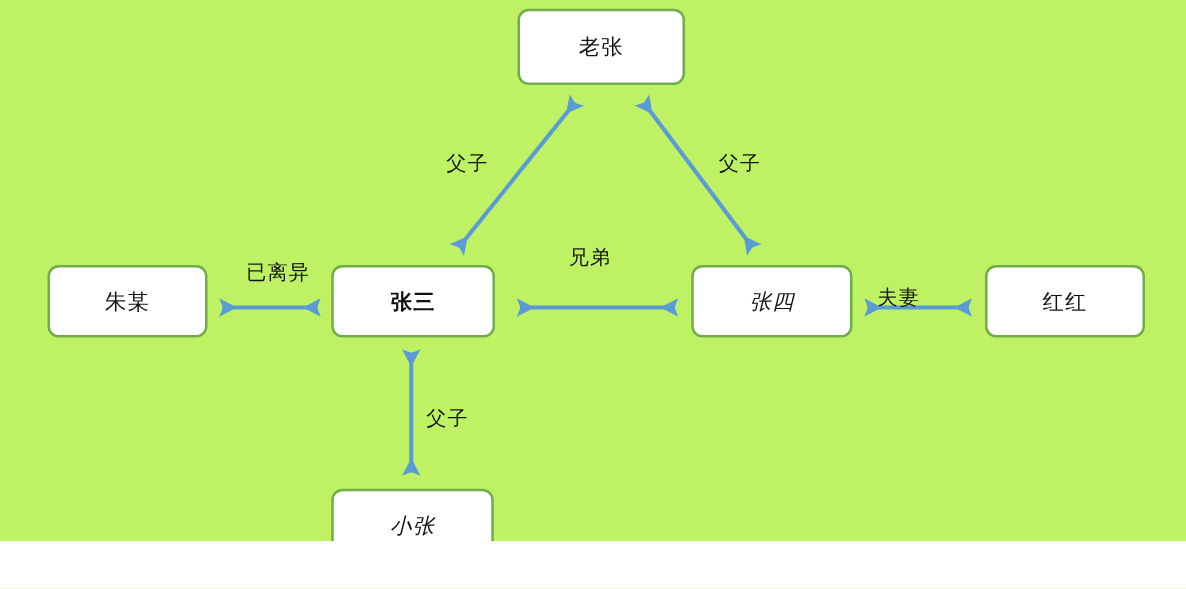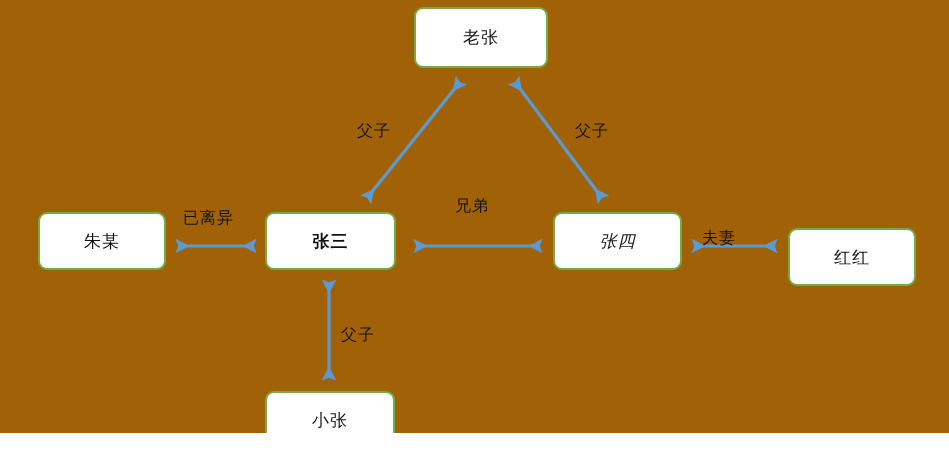--- a/index.html
+++ b/index.html
@@ -7,21 +7,21 @@
     padding: 0;
     background: #ffffff;
   }
   body {
     font-family: "DejaVu Sans", "Liberation Sans", sans-serif;
   }
   #canvas {
     position: relative;
     width: 949px;
     height: 433px;
-    background: #a16207;
+    background: #bef264;
     overflow: hidden;
   }
   .node {
     position: absolute;
     box-sizing: border-box;
     border: 2px solid #70AD47;
     border-radius: 9px;
     background: #ffffff;
     display: flex;
     align-items: center;
@@ -69,25 +69,25 @@
         <line x1="367" y1="198" x2="460" y2="82" stroke="#5B9BD5"></line>
         <line x1="602" y1="198" x2="515" y2="82" stroke="#5B9BD5"></line>
       </g>
   </svg>
 
   <div id="nodes-container">
       <div class="node" style="left: 414px; top: 7px; width: 134px; height: 61px; border-color: rgb(112, 173, 71); background: rgb(255, 255, 255); color: rgb(17, 17, 17);">老张</div>
       <div class="node" style="left: 38px; top: 212px; width: 128px; height: 58px; border-color: rgb(112, 173, 71); background: rgb(255, 255, 255); color: rgb(17, 17, 17);">朱某</div>
       <div class="node" style="left: 265px; top: 212px; width: 131px; height: 58px; border-color: rgb(112, 173, 71); background: rgb(255, 255, 255); color: rgb(17, 17, 17); font-weight: bold;">张三</div>
       <div class="node" style="left: 553px; top: 212px; width: 129px; height: 58px; border-color: rgb(112, 173, 71); background: rgb(255, 255, 255); color: rgb(17, 17, 17); font-style: italic;">张四</div>
-      <div class="node" style="left: 788px; top: 212px; width: 128px; height: 58px; border-color: rgb(112, 173, 71); background: rgb(255, 255, 255); color: rgb(17, 17, 17); margin-top: 16px;">红红</div>
-      <div class="node" style="left: 265px; top: 391px; width: 130px; height: 59px; border-color: rgb(112, 173, 71); background: rgb(255, 255, 255); color: rgb(17, 17, 17);">小张</div>
+      <div class="node" style="left: 788px; top: 212px; width: 128px; height: 58px; border-color: rgb(112, 173, 71); background: rgb(255, 255, 255); color: rgb(17, 17, 17);">红红</div>
+      <div class="node" style="left: 265px; top: 391px; width: 130px; height: 59px; border-color: rgb(112, 173, 71); background: rgb(255, 255, 255); color: rgb(17, 17, 17); font-style: italic;">小张</div>
     </div>
   <div id="labels-container">
-      <div class="edge-label" style="left: 183px; top: 208px; color: rgb(17, 17, 17);">已离异</div>
+      <div class="edge-label" style="left: 197px; top: 208px; color: rgb(17, 17, 17);">已离异</div>
       <div class="edge-label" style="left: 455px; top: 196px; color: rgb(17, 17, 17);">兄弟</div>
       <div class="edge-label" style="left: 702px; top: 228px; color: rgb(17, 17, 17);">夫妻</div>
       <div class="edge-label" style="left: 341px; top: 325px; color: rgb(17, 17, 17);">父子</div>
       <div class="edge-label" style="left: 357px; top: 121px; color: rgb(17, 17, 17);">父子</div>
       <div class="edge-label" style="left: 575px; top: 121px; color: rgb(17, 17, 17);">父子</div>
     </div>
 
 </div>
 
 </body></html>

